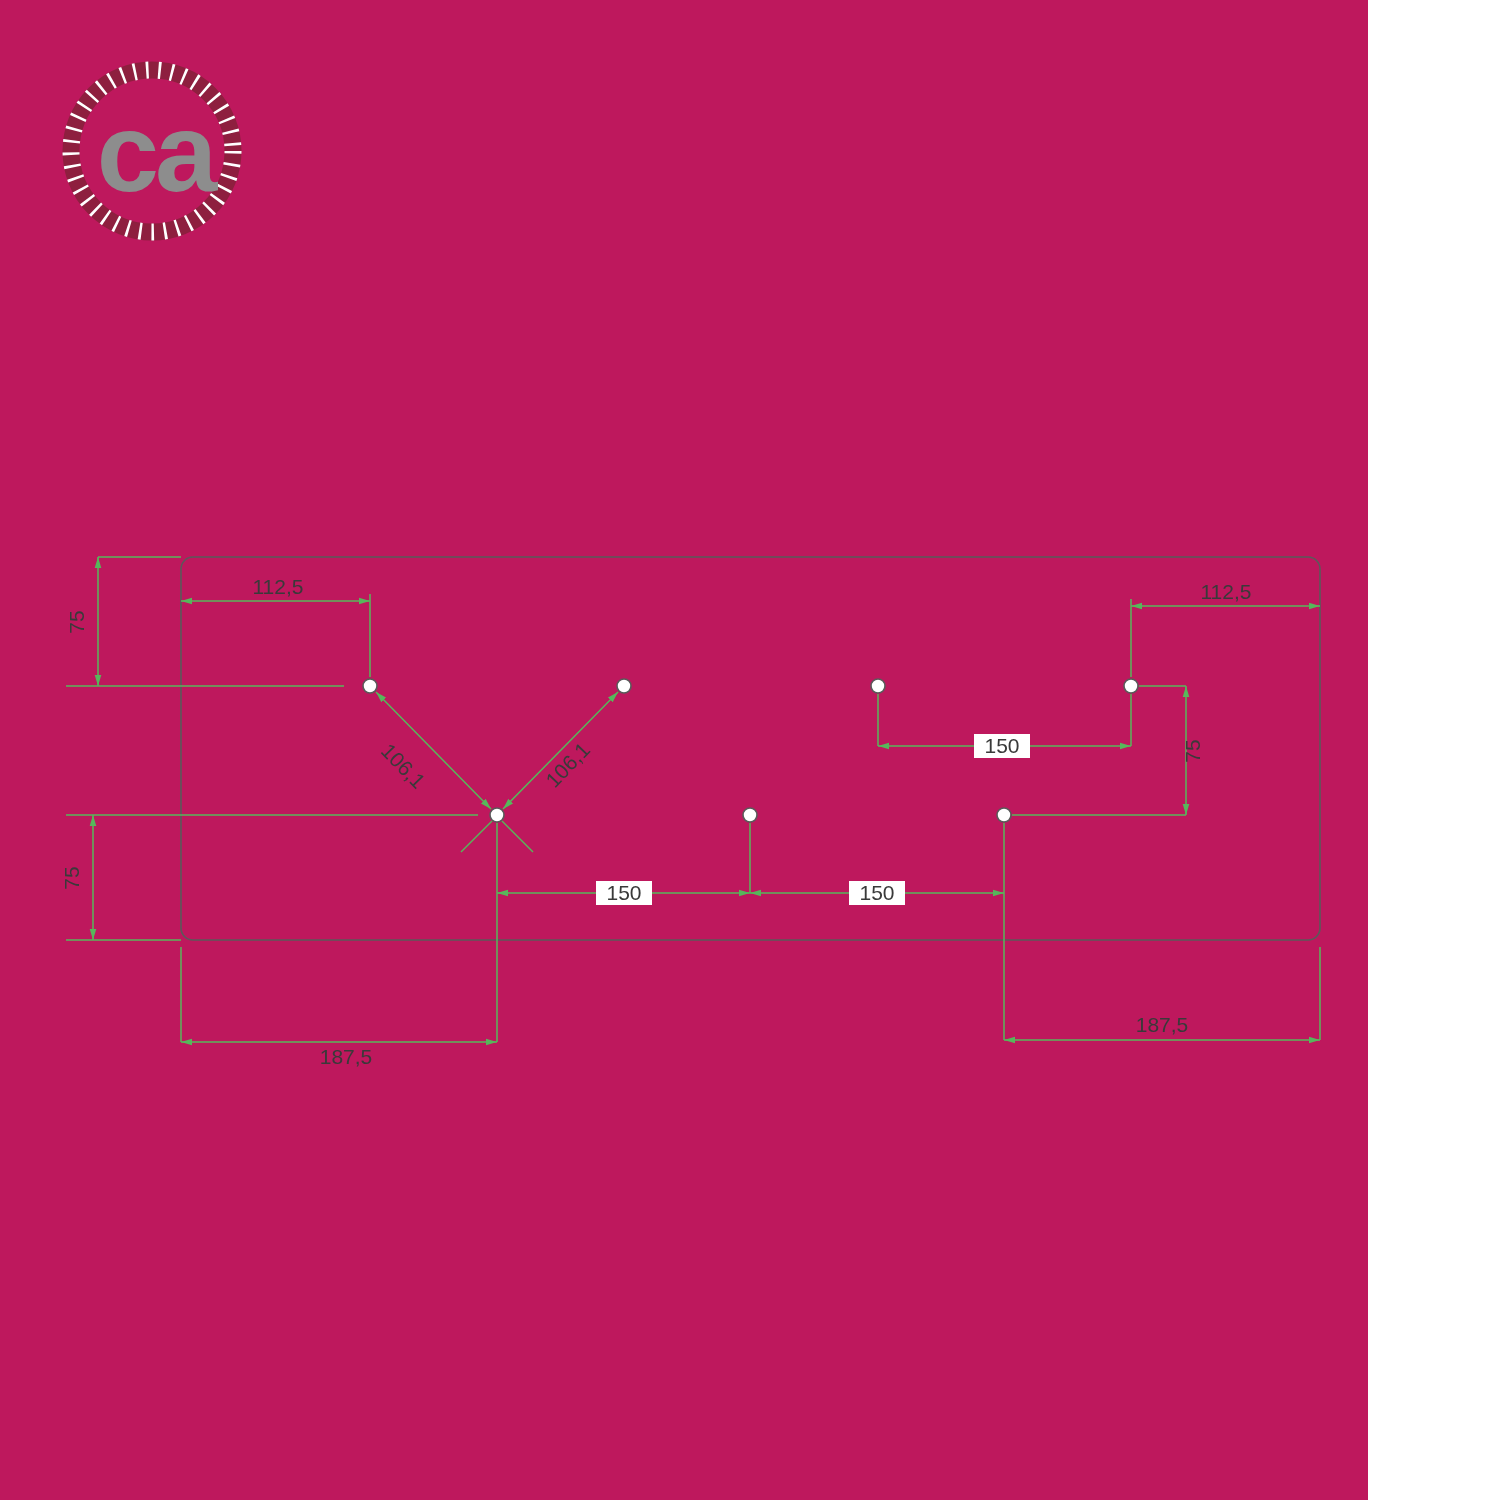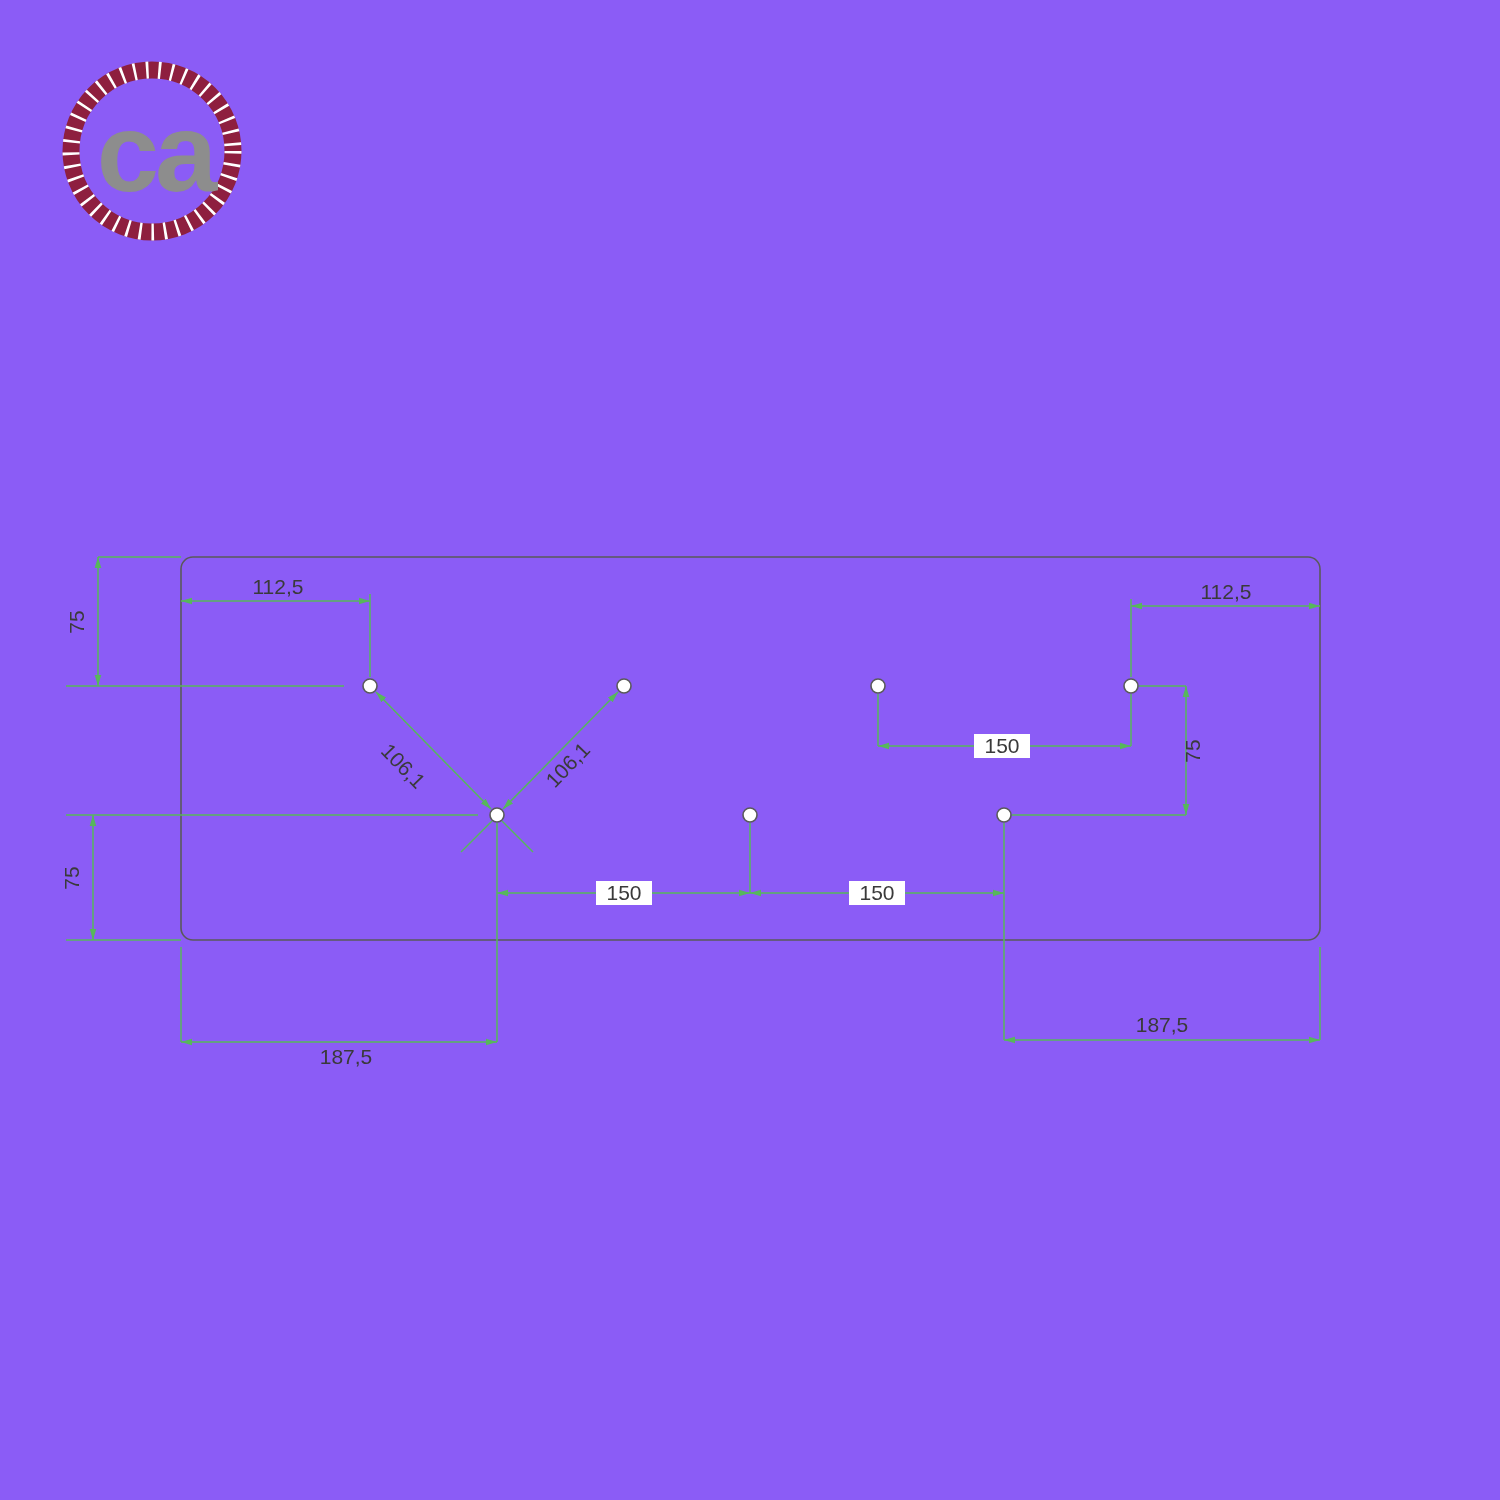--- a/index.html
+++ b/index.html
@@ -2,23 +2,23 @@
 <html><head>
 <meta charset="utf-8">
 <style>
   html, body {
     margin: 0;
     padding: 0;
     background: #ffffff;
   }
   .canvas {
     position: relative;
-    width: 1500px;
+    width: 1368px;
     height: 1500px;
-    background: #8b5cf6;
+    background: #be185d;
     overflow: hidden;
     font-family: "Liberation Sans", sans-serif;
     text-decoration: underline;
   }
   svg.scene {
     position: absolute;
     left: 0;
     top: 0;
   }
   .ext-line, .dim-line, .dim-tail {

